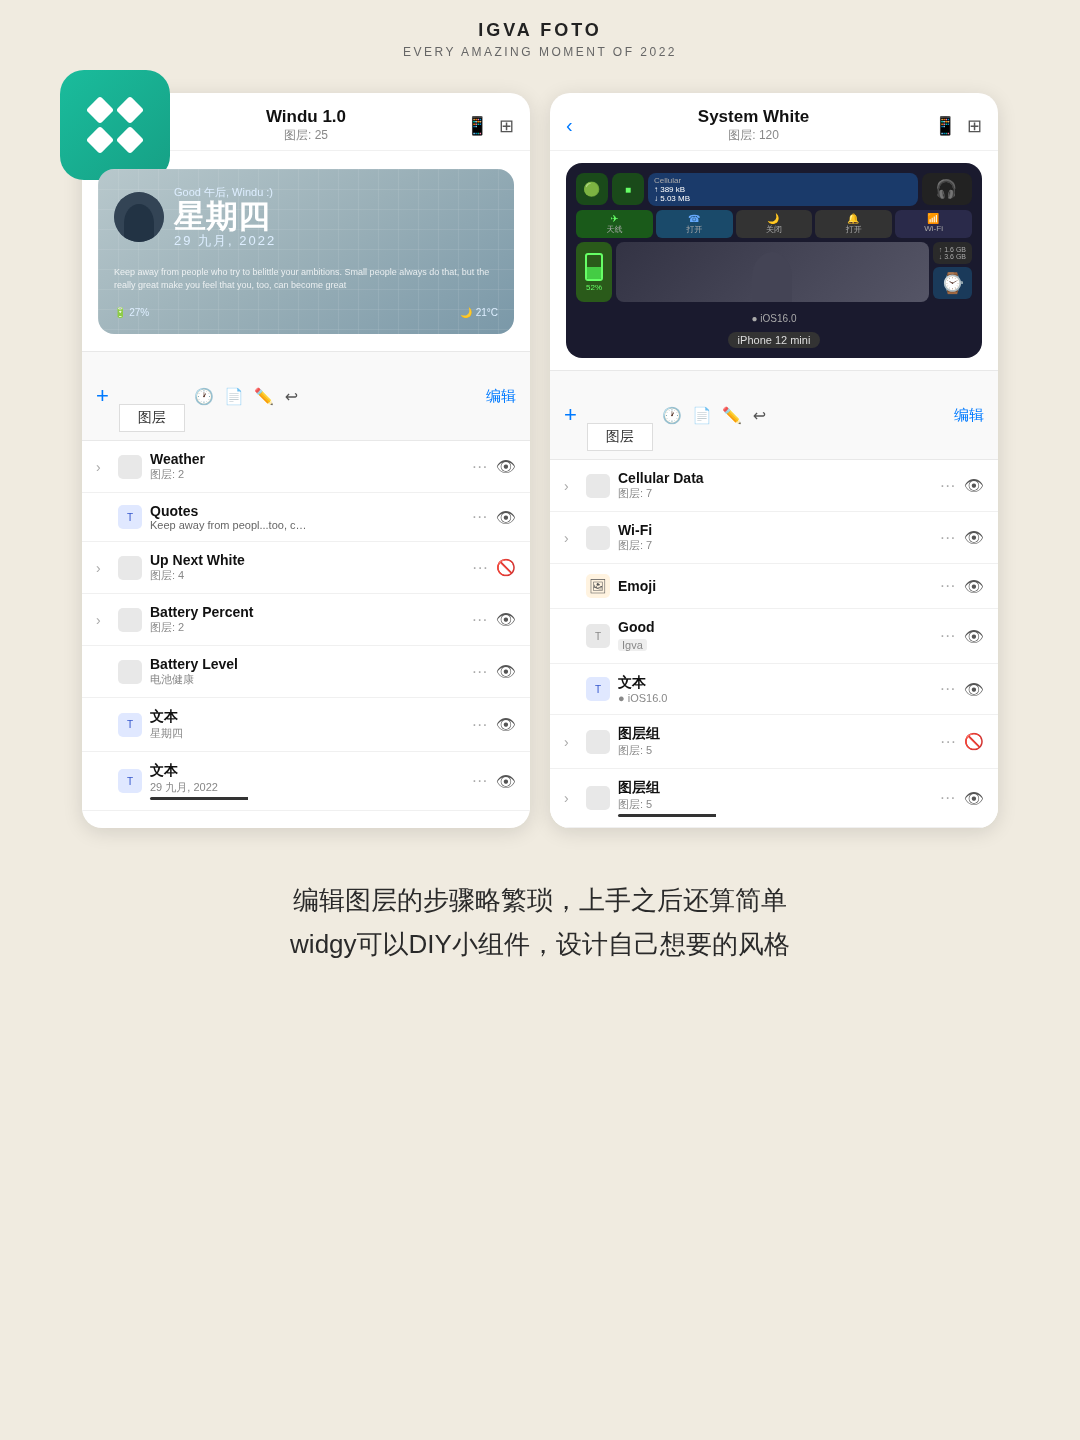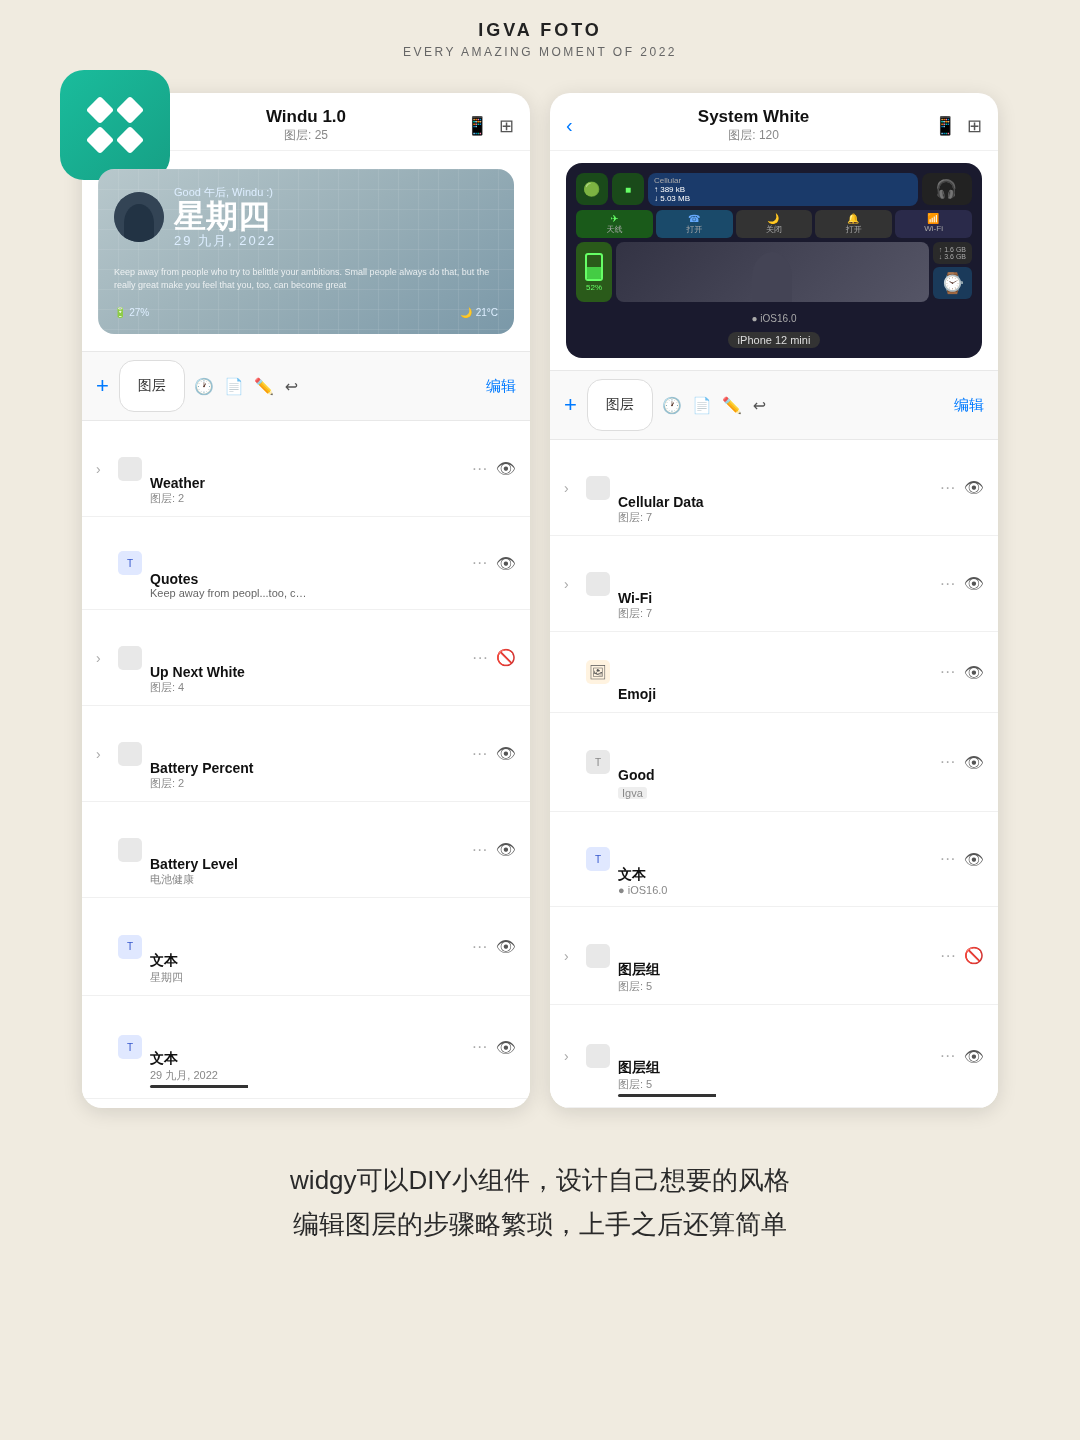--- a/index.html
+++ b/index.html
@@ -225,25 +225,26 @@
       background: #f9f9f9;
     }
     .toolbar-plus {
       font-size: 22px;
       color: #007aff;
       cursor: pointer;
     }
     .toolbar-tab {
       background: #fff;
       border: 1px solid #ddd;
-      border-radius: 15px;
-      padding: 16px 18px;
+      border-radius: 0;
+      padding: 4px 18px;
       font-size: 14px;
       color: #333;
       cursor: pointer;
+      margin-top: 44px;
     }
     .toolbar-icon {
       font-size: 16px;
       color: #555;
       cursor: pointer;
     }
     .toolbar-edit {
       margin-left: auto;
       font-size: 15px;
       color: #007aff;
@@ -273,21 +274,20 @@
       background: #e8e8e8;
       display: flex;
       align-items: center;
       justify-content: center;
       font-size: 12px;
       color: #555;
       flex-shrink: 0;
     }
     .layer-text-block {
       flex: 1;
-      margin-top: 44px;
     }
     .layer-name {
       font-size: 14px;
       font-weight: 600;
       color: #111;
     }
     .layer-sub {
       font-size: 11px;
       color: #888;
     }
@@ -697,15 +697,15 @@
           <span class="layer-eye">👁</span>
         </div>
       </div>
 
     </div>
   </div>
 
 </div>
 
 <div class="bottom-text">
+  <p>编辑图层的步骤略繁琐，上手之后还算简单</p>
   <p>widgy可以DIY小组件，设计自己想要的风格</p>
-  <p>编辑图层的步骤略繁琐，上手之后还算简单</p>
 </div>
 
 </body></html>

